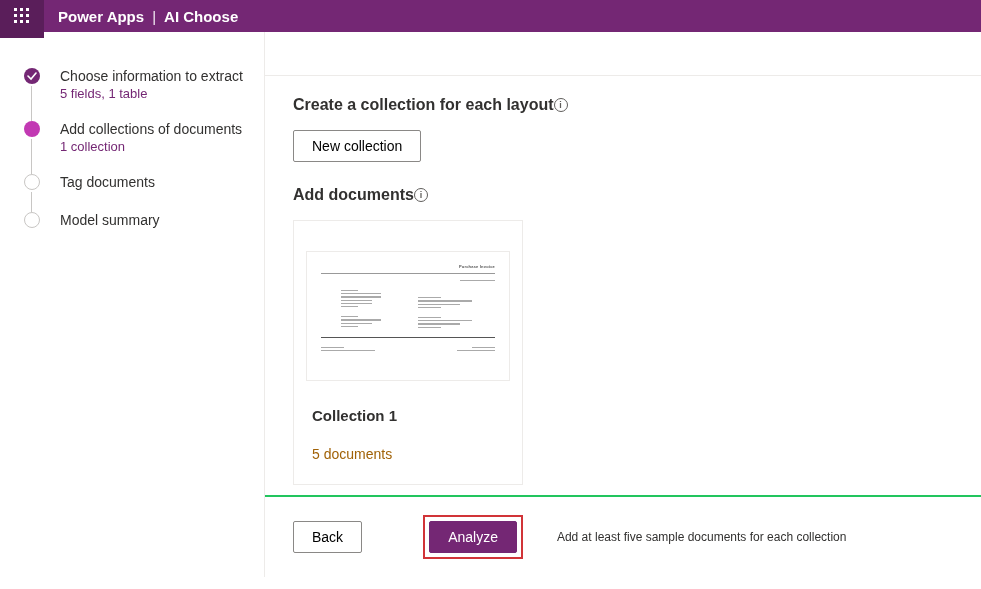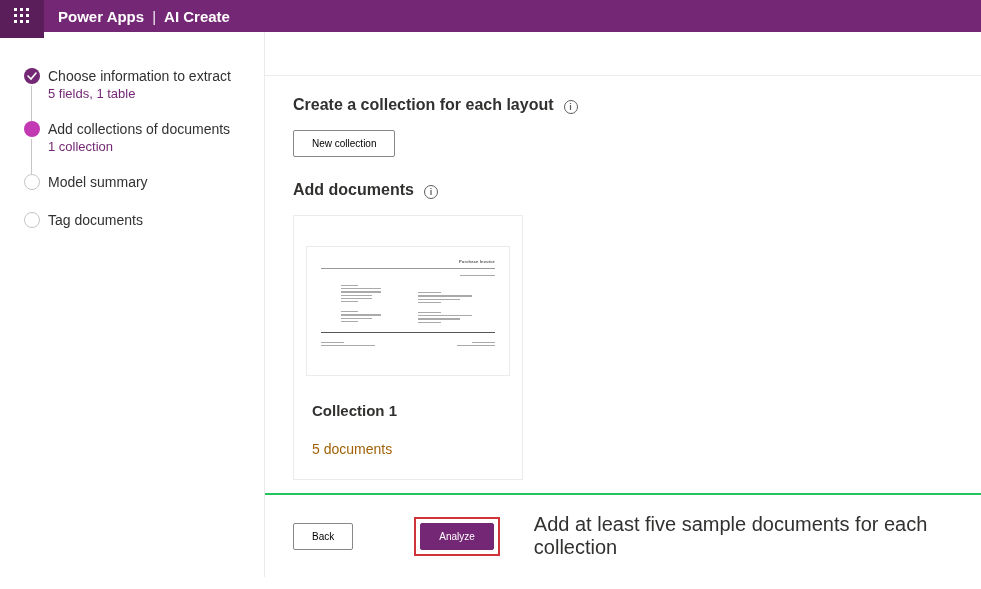--- a/index.html
+++ b/index.html
@@ -45,21 +45,21 @@
   }
 
   .sidebar {
     width: 265px;
     padding: 34px 20px 20px 24px;
     border-right: 1px solid #edebe9;
   }
   .step {
     display: flex;
     align-items: flex-start;
-    gap: 8px;
+    gap: 20px;
     position: relative;
     padding-bottom: 18px;
   }
   .step .bullet {
     width: 16px; height: 16px;
     border-radius: 50%;
     flex-shrink: 0;
     margin-top: 2px;
     position: relative;
     z-index: 1;
@@ -91,41 +91,40 @@
   .main .gap { height: 44px; border-bottom: 1px solid #edebe9; }
   .content {
     padding: 20px 28px 0 28px;
     flex: 1;
     overflow: auto;
   }
   .section-title {
     font-size: 16px;
     font-weight: 600;
     display: flex;
-    align-items: flex-end;
-    gap: 10px;
+    align-items: center;
     margin-bottom: 16px;
   }
   .info-icon {
     width: 14px; height: 14px;
     border-radius: 50%;
     border: 1px solid #605e5c;
     display: inline-flex;
     align-items: center;
     justify-content: center;
     font-size: 9px;
     color: #605e5c;
     font-style: normal;
     line-height: 1;
   }
   .btn {
     border: 1px solid #8a8886;
     background: #fff;
     padding: 7px 18px;
-    font-size: 10px;
+    font-size: 14px;
     cursor: pointer;
     border-radius: 2px;
   }
   .btn.primary {
     background: #742774;
     border-color: #742774;
     color: #fff;
   }
   .collection-card {
     border: 1px solid #edebe9;
@@ -187,21 +186,21 @@
     gap: 34px;
   }
   .footer .analyze-wrap {
     border: 2px solid #d13438;
     padding: 4px;
     display: inline-block;
     margin-left: 27px;
   }
   .footer .hint {
     color: #323130;
-    font-size: 20px;
+    font-size: 12px;
   }
 </style>
 </head>
 <body>
 
 <div class="topbar">
   <div class="waffle">
     <svg viewBox="0 0 16 16">
       <g fill="#fff">
         <rect x="0" y="0" width="3" height="3"></rect>
@@ -212,21 +211,21 @@
           <rect x="12" y="6" width="3" height="3"></rect>
         <rect x="0" y="12" width="3" height="3"></rect>
           <rect x="6" y="12" width="3" height="3"></rect>
           <rect x="12" y="12" width="3" height="3"></rect>
       </g>
     </svg>
   </div>
   <div class="app-title">
     <span class="main">Power Apps</span>
     <span class="sep">|</span>
-    <span class="sub">AI Create</span>
+    <span class="sub">AI Choose</span>
   </div>
 </div>
 
 <div class="body">
   <div class="sidebar">
 
     <div class="step completed">
       <div class="bullet">
         <svg viewBox="0 0 10 10">
             <path d="M1 5 L4 8 L9 2" stroke="#fff" stroke-width="1.6" fill="none" stroke-linecap="round"></path>
@@ -244,30 +243,30 @@
       <div class="labels">
         <div class="title">Add collections of documents</div>
         <div class="meta">1 collection</div>
       </div>
       <div class="line"></div>
     </div>
 
     <div class="step pending">
       <div class="bullet"></div>
       <div class="labels">
-        <div class="title">Model summary</div>
-      </div>
+        <div class="title">Tag documents</div>
+      </div>
+      <div class="line"></div>
     </div>
 
     <div class="step pending">
       <div class="bullet"></div>
       <div class="labels">
-        <div class="title">Tag documents</div>
-      </div>
-      <div class="line"></div>
+        <div class="title">Model summary</div>
+      </div>
     </div>
 
   </div>
 
   <div class="main">
     <div class="gap"></div>
     <div class="content">
 
       <div class="section-title">
         <span>Create a collection for each layout</span>

